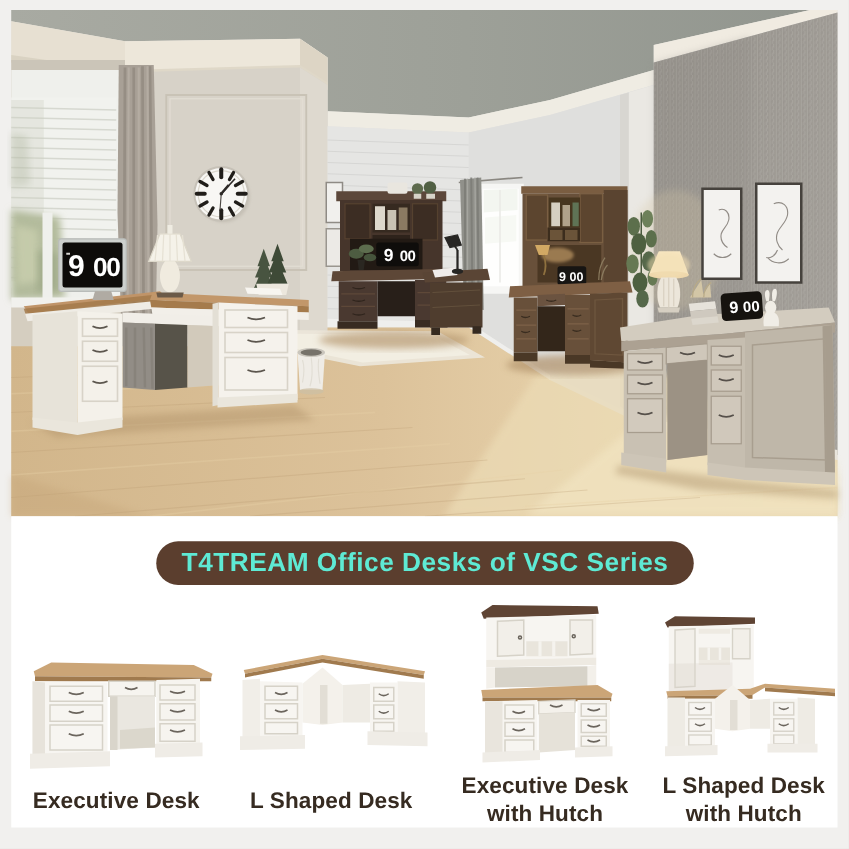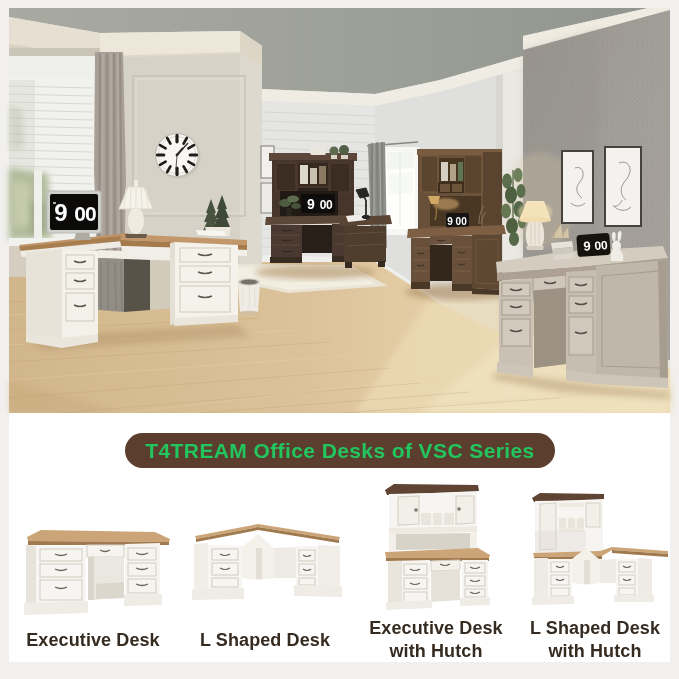--- a/index.html
+++ b/index.html
@@ -566,21 +566,21 @@
 <rect x="619" y="588" width="16" height="7"></rect>
 </g>
 <path d="M638,558 L652,559 L652,598 L638,598 Z" fill="#eeebe4"></path>
 <path d="M614,595 L654,595 L654,602 L614,602 Z" fill="#efece6"></path>
 <g stroke="#6b655d" stroke-width="1.2" fill="none">
 <path d="M556,566 Q560,569 564,566 M556,579 Q560,582 564,579 M623,566 Q627,569 631,566 M623,579 Q627,582 631,579"></path>
 </g>
 </g>
 </svg>
 
-<div class="abs" style="left:125px;top:433px;width:430px;height:35px;background:#5b3e2e;border-radius:18px;color:#22c55e;font-weight:bold;font-size:21px;line-height:35px;text-align:center;letter-spacing:.4px">T4TREAM Office Desks of VSC Series</div>
+<div class="abs" style="left:125px;top:433px;width:430px;height:35px;background:#5b3e2e;border-radius:18px;color:#5eead4;font-weight:bold;font-size:21px;line-height:35px;text-align:center;letter-spacing:.4px">T4TREAM Office Desks of VSC Series</div>
 
 <div class="lbl" style="left:23px;top:630px;width:140px">Executive Desk</div>
 
 <div class="lbl" style="left:198px;top:630px;width:134px">L Shaped Desk</div>
 
 <div class="lbl" style="left:366px;top:617px;width:140px;line-height:23px">Executive Desk<br>with Hutch</div>
 
 <div class="lbl" style="left:528px;top:617px;width:134px;line-height:23px">L Shaped Desk<br>with Hutch</div>
 
 </body></html>

